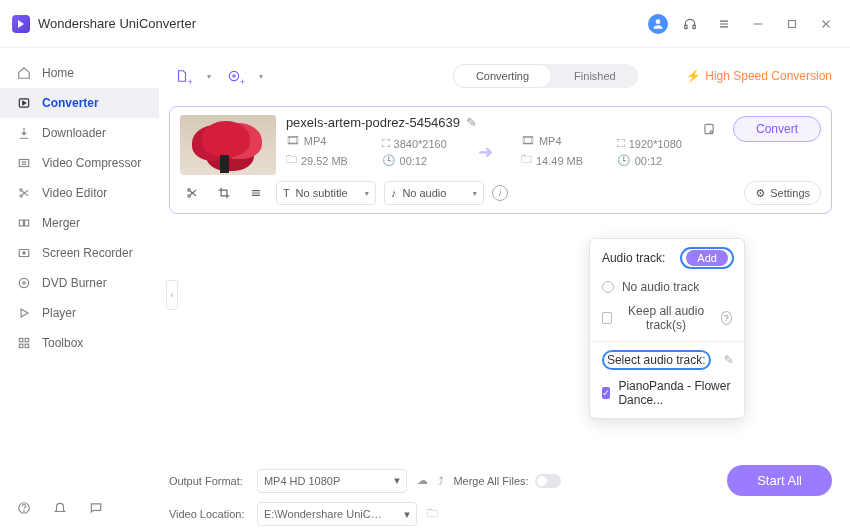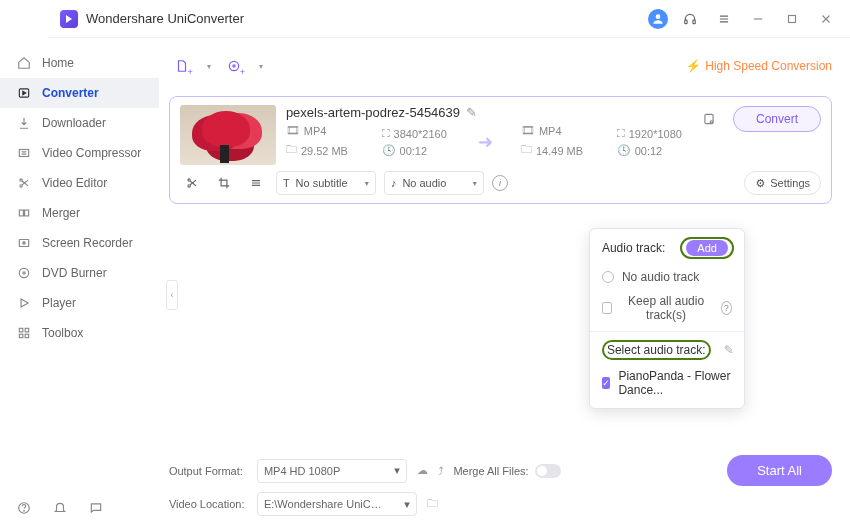--- a/index.html
+++ b/index.html
@@ -1,18 +1,18 @@
 <!DOCTYPE html>
 <html><head>
 <meta charset="utf-8">
 <style>
 * { margin: 0; padding: 0; box-sizing: border-box; font-family: -apple-system, BlinkMacSystemFont, "Segoe UI", Arial, sans-serif; }
 body { width: 850px; height: 528px; background: #fff; overflow: hidden; font-size: 12px; color: #333; }
 
-.titlebar { height: 38px; display: flex; align-items: center; padding: 0 12px; border-bottom: 1px solid #f0f0f0; margin-left: 48px; }
+.titlebar { height: 48px; display: flex; align-items: center; padding: 0 12px; border-bottom: 1px solid #f0f0f0; }
 .titlebar .logo { width: 18px; height: 18px; background: linear-gradient(135deg,#7b5cff,#5e3fd6); border-radius: 4px; margin-right: 8px; display: flex; align-items: center; justify-content: center; }
 .titlebar .logo::before { content: ""; width: 0; height: 0; border-left: 6px solid #fff; border-top: 4px solid transparent; border-bottom: 4px solid transparent; }
 .titlebar .title { font-size: 13px; font-weight: 500; }
 .titlebar .right { margin-left: auto; display: flex; align-items: center; gap: 10px; }
 .user-badge { width: 20px; height: 20px; border-radius: 50%; background: #4a90ff; display: flex; align-items: center; justify-content: center; color: #fff; }
 .tb-icon { width: 24px; height: 24px; display: flex; align-items: center; justify-content: center; color: #666; cursor: pointer; }
 .win-btn { width: 24px; height: 24px; display: flex; align-items: center; justify-content: center; color: #888; cursor: pointer; }
 
 .main { display: flex; height: 490px; }
 .sidebar { width: 172px; padding: 10px 0; display: flex; flex-direction: column; }
@@ -52,21 +52,21 @@
 .file-row2 { display: flex; align-items: center; gap: 8px; }
 .tool-ic { width: 24px; height: 24px; display: flex; align-items: center; justify-content: center; color: #666; cursor: pointer; }
 .mini-select { height: 24px; border: 1px solid #e3e3e8; border-radius: 4px; padding: 0 6px; display: flex; align-items: center; gap: 6px; font-size: 11px; color: #555; cursor: pointer; background:#fff; }
 .mini-select .chev2 { margin-left: auto; font-size: 8px; color: #888; }
 .info-c { width: 16px; height: 16px; border: 1px solid #aaa; border-radius: 50%; display: flex; align-items: center; justify-content: center; font-size: 9px; font-style: italic; color: #888; cursor: pointer; }
 .settings-pill { height: 24px; border: 1px solid #e3e3e8; border-radius: 12px; padding: 0 10px; display: flex; align-items: center; gap: 5px; font-size: 11px; color: #555; cursor: pointer; margin-left: auto; }
 
 .popup { position: absolute; left: 430px; top: 190px; width: 156px; background: #fff; border: 1px solid #e4e4ea; border-radius: 6px; box-shadow: 0 4px 16px rgba(0,0,0,0.12); padding: 8px 0 6px 0; font-size: 12px; }
 .popup-header { display: flex; align-items: center; justify-content: space-between; padding: 0 10px 6px 12px; }
 .add-pill { background: #9a7dff; color: #fff; border-radius: 10px; padding: 2px 11px; font-size: 11px; cursor: pointer; }
-.orange-box { border: 2px solid #4d7c0f; border-radius: 11px; padding: 2px 4px; }
+.orange-box { border: 2px solid #3b82f6; border-radius: 11px; padding: 2px 4px; }
 .popup-opt { display: flex; align-items: center; gap: 8px; padding: 5px 12px; color: #555; cursor: pointer; text-align: center; }
 .radio { width: 12px; height: 12px; border: 1px solid #bbb; border-radius: 50%; }
 .checkbox { width: 12px; height: 12px; border: 1px solid #bbb; border-radius: 2px; }
 .q-ic { width: 14px; height: 14px; border: 1px solid #bbb; border-radius: 50%; display: flex; align-items: center; justify-content: center; font-size: 9px; color: #888; margin-left: auto; }
 .popup-div { height: 1px; background: #eee; margin: 4px 0; }
 .sel-row { display: flex; align-items: center; justify-content: space-between; padding: 4px 10px 4px 12px; }
 .edit-ic { color: #aaa; cursor: pointer; }
 .track-row { display: flex; align-items: center; gap: 8px; padding: 5px 12px; }
 .chk-on { width: 12px; height: 12px; background: #8a6bff; border-radius: 2px; display: flex; align-items: center; justify-content: center; color: #fff; font-size: 9px; }
 
@@ -233,20 +233,24 @@
         </div>
         <span class="chev">▾</span>
       <div class="add-btn">
           <svg viewBox="0 0 24 24" fill="none" stroke="currentColor" stroke-width="2" width="20" height="20">
             <circle cx="12" cy="12" r="8"></circle>
             <circle cx="12" cy="12" r="2"></circle>
           </svg>
           <span class="plus-badge">+</span>
         </div>
         <span class="chev">▾</span>
+      <div class="tabs">
+        <div class="tab active">Converting</div>
+        <div class="tab">Finished</div>
+      </div>
       <div class="highspeed">
           <span class="bolt">⚡</span>
           <span>High Speed Conversion</span>
         </div>
     </div>
 
     <div class="file-card">
       <div class="file-row1">
         <div class="thumb"></div>
         <div class="file-meta">

